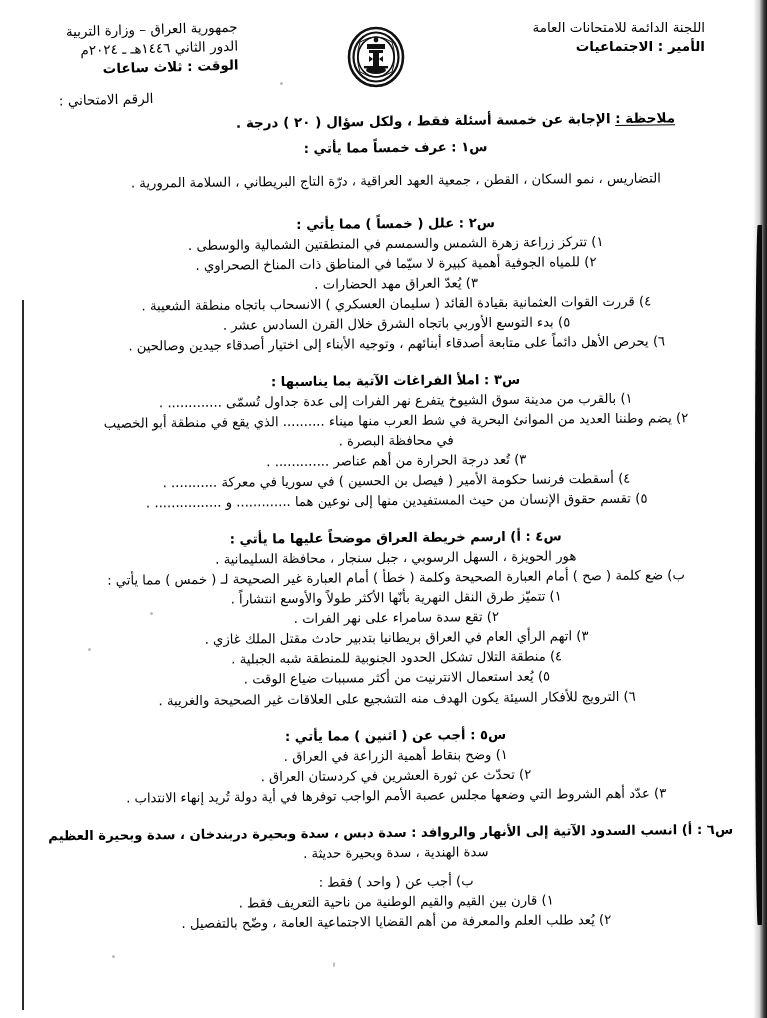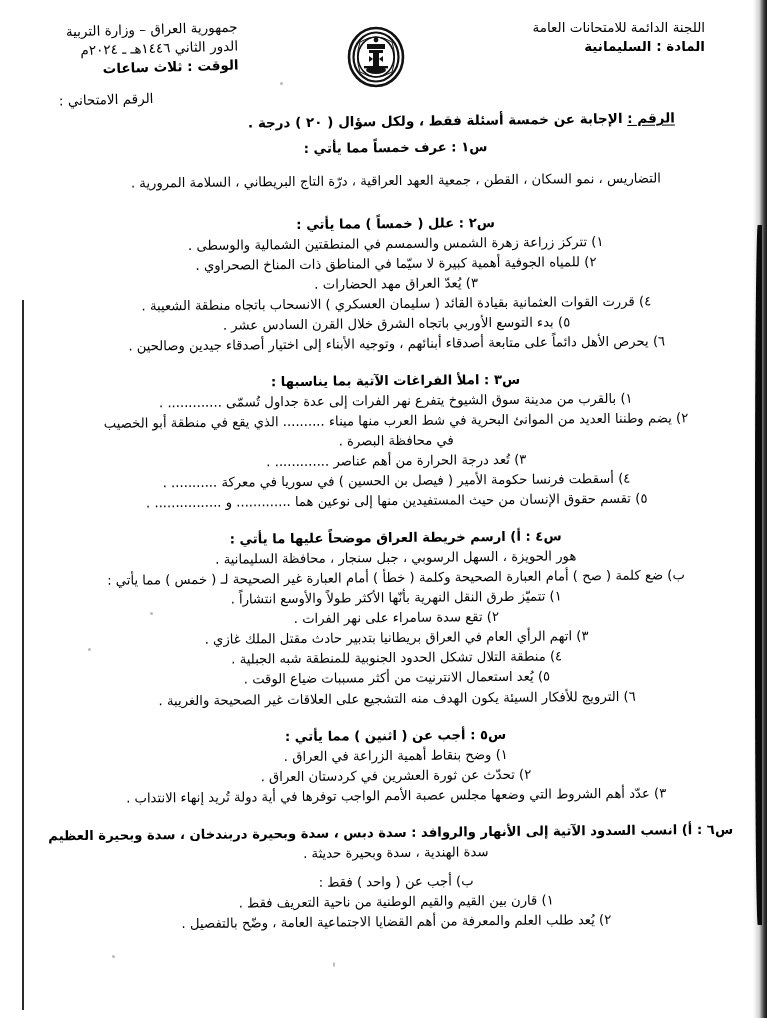--- a/index.html
+++ b/index.html
@@ -163,21 +163,21 @@
 </style>
 </head>
 <body>
 
 <div class="page">
 
   <div class="header">
 
     <div class="hdr-block hdr-right">
       <span class="hdr-line">اللجنة الدائمة للامتحانات العامة</span>
-      <span class="hdr-line bold">المادة : السليمانية</span>
+      <span class="hdr-line bold">الأمير : الاجتماعيات</span>
     </div>
 
     <div class="emblem">
       <svg width="58" height="62" viewBox="0 0 58 62" aria-hidden="true">
         <ellipse cx="29" cy="31" rx="27" ry="29" fill="none" stroke="#111" stroke-width="2.6"></ellipse>
         <ellipse cx="29" cy="31" rx="22.5" ry="24.5" fill="none" stroke="#111" stroke-width="2.2"></ellipse>
         <ellipse cx="29" cy="31" rx="18" ry="20" fill="none" stroke="#111" stroke-width="1.6"></ellipse>
         <path d="M13 16 Q29 6 45 16 Q50 31 45 46 Q29 56 13 46 Q8 31 13 16 Z" fill="none" stroke="#0d0d0d" stroke-width="1"></path>
         <rect x="20" y="18" width="18" height="5" fill="#111"></rect>
         <rect x="22" y="24" width="14" height="3" fill="#111"></rect>
@@ -192,21 +192,21 @@
 
     <div class="hdr-block hdr-left">
       <span class="hdr-line">جمهورية العراق – وزارة التربية</span>
       <span class="hdr-line">الدور الثاني  ١٤٤٦هـ ـ ٢٠٢٤م</span>
       <span class="hdr-line bold">الوقت : ثلاث ساعات</span>
       <span class="exam-no">الرقم الامتحاني :</span>
     </div>
   </div>
 
   <div class="note">
-    <span class="note-label">الرقم :</span>
+    <span class="note-label">ملاحظة :</span>
     <span>الإجابة عن خمسة أسئلة فقط ، ولكل سؤال ( ٢٠ ) درجة .</span>
   </div>
 
   <div class="content">
 
     <div class="qblock skew">
       <p class="q-head">
         <span class="q-num">س١</span>
         <span>: عرف خمساً مما يأتي :</span>
       </p>

